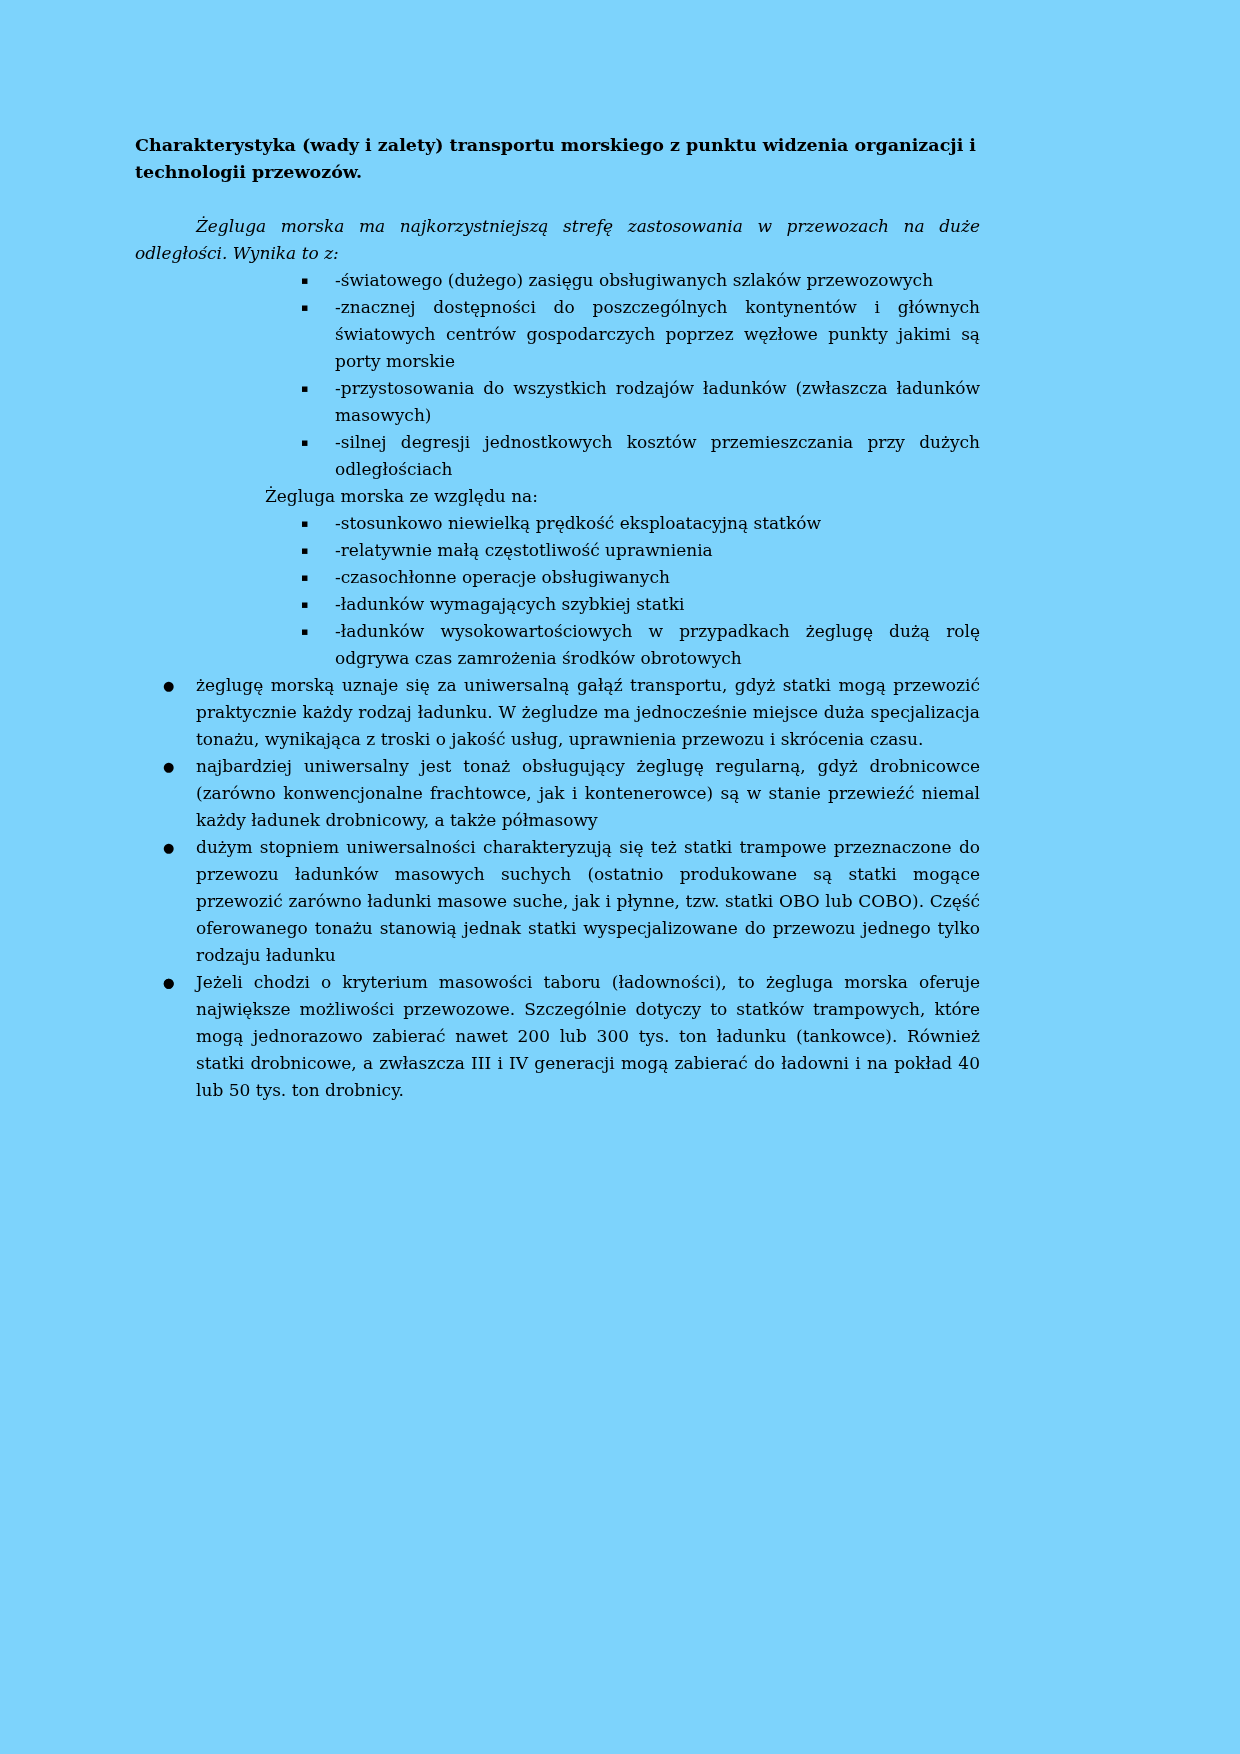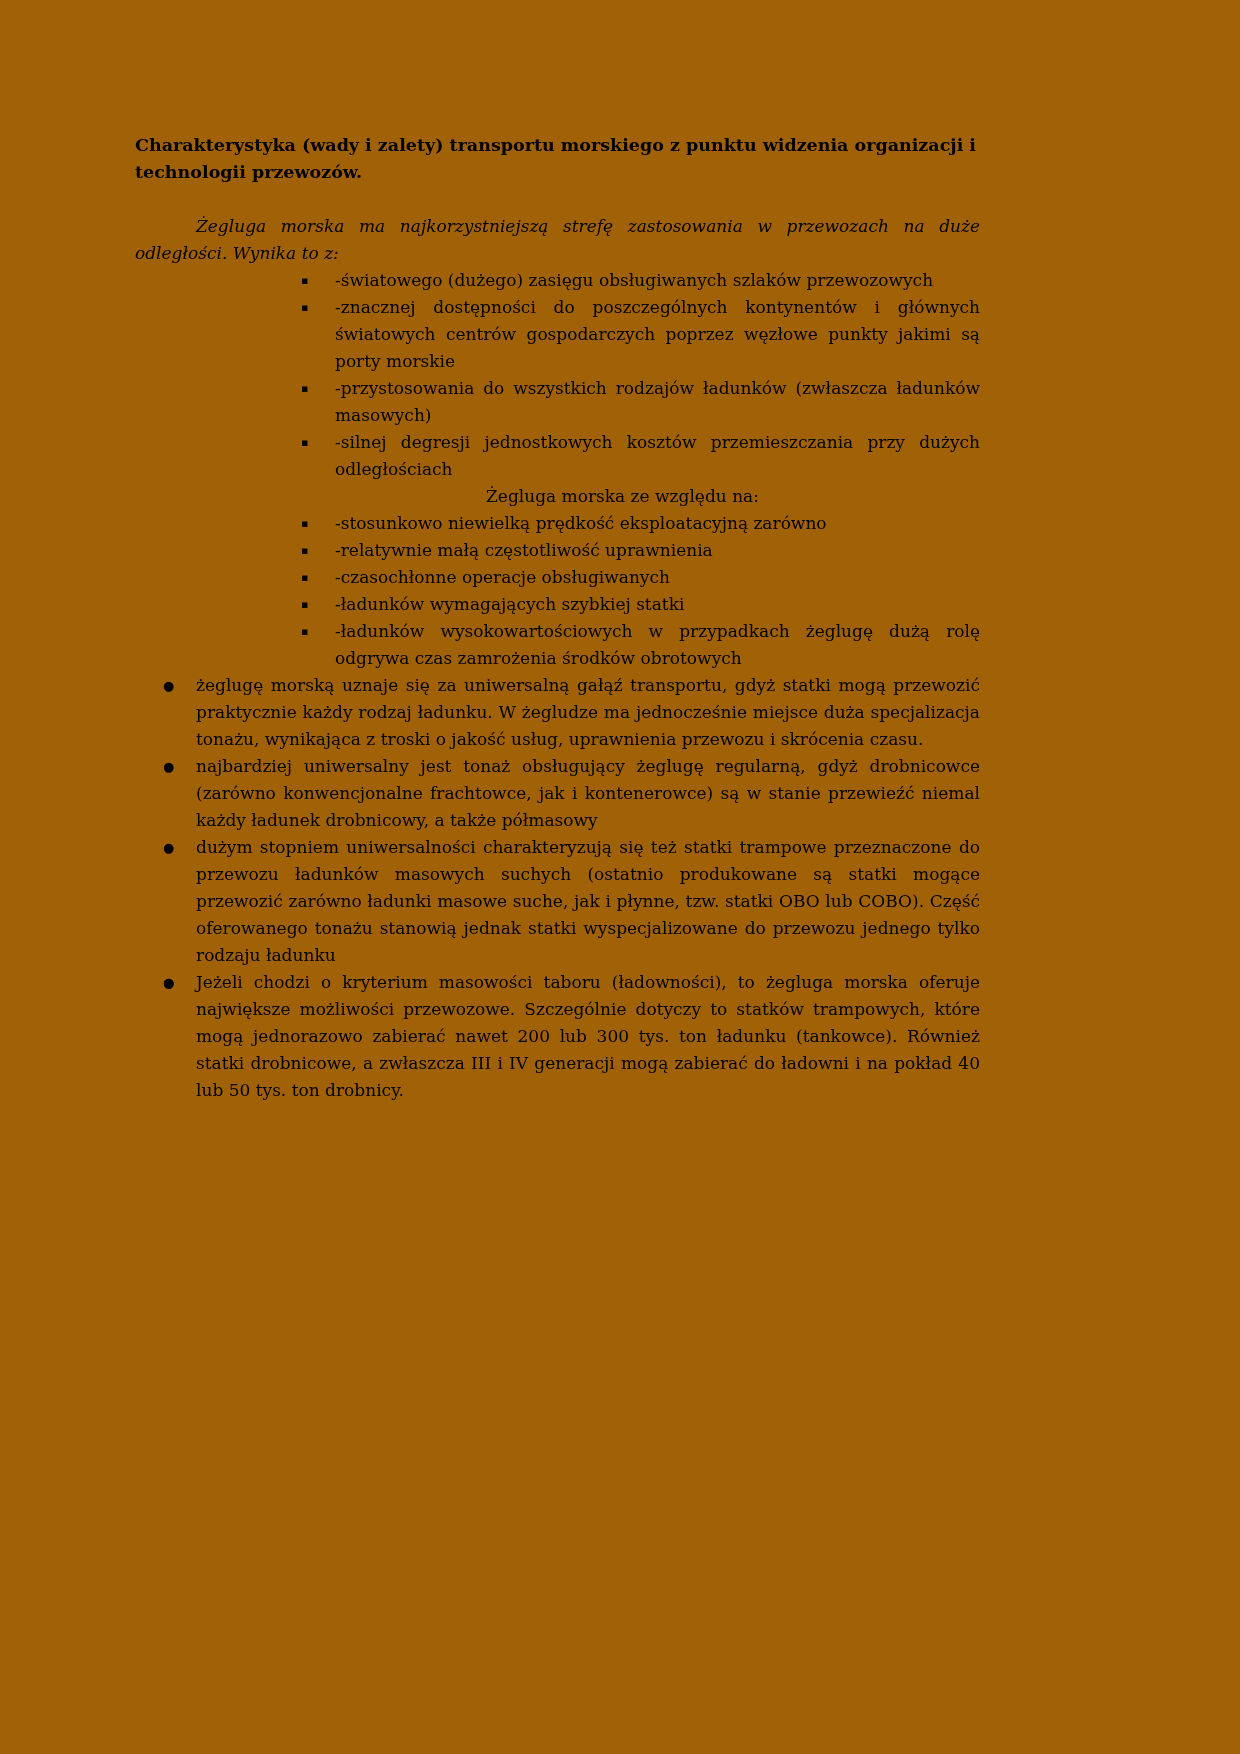--- a/index.html
+++ b/index.html
@@ -4,21 +4,21 @@
 <style>
   html, body {
     margin: 0;
     padding: 0;
     background: #ffffff;
   }
   .page {
     position: relative;
     width: 1240px;
     height: 1754px;
-    background: #a16207;
+    background: #7dd3fc;
     overflow: hidden;
     font-family: "DejaVu Serif", "Liberation Serif", serif;
     color: #000000;
   }
   .content-area {
     position: absolute;
     left: 135px;
     top: 132px;
     width: 845px;
     font-size: 17px;
@@ -36,21 +36,21 @@
     line-height: 27px;
   }
   
   .paragraph-indent {
     text-indent: 61px;
     font-style: italic;
   }
   
   .sub-heading {
     padding-left: 130px;
-    text-align: center;
+    text-align: left;
   }
   
   .square-bullet {
     position: relative;
     padding-left: 200px;
   }
   .square-bullet .marker {
     position: absolute;
     left: 166px;
     top: 0;
@@ -79,21 +79,21 @@
 <div class="page">
   <div class="content-area">
     <h1 class="doc-title">Charakterystyka (wady i zalety) transportu morskiego z punktu widzenia organizacji i technologii przewozów.</h1>
     <div>
         <div class="block paragraph-indent">Żegluga morska ma najkorzystniejszą strefę zastosowania w przewozach na duże odległości. Wynika to z:</div>
         <div class="block square-bullet"><span class="marker">▪</span><span class="btext">-światowego (dużego) zasięgu obsługiwanych szlaków przewozowych</span></div>
         <div class="block square-bullet"><span class="marker">▪</span><span class="btext">-znacznej dostępności do poszczególnych kontynentów i głównych światowych centrów gospodarczych poprzez węzłowe punkty jakimi są porty morskie</span></div>
         <div class="block square-bullet"><span class="marker">▪</span><span class="btext">-przystosowania do wszystkich rodzajów ładunków (zwłaszcza ładunków masowych)</span></div>
         <div class="block square-bullet"><span class="marker">▪</span><span class="btext">-silnej degresji jednostkowych kosztów przemieszczania przy dużych odległościach</span></div>
         <div class="block sub-heading">Żegluga morska ze względu na:</div>
-        <div class="block square-bullet"><span class="marker">▪</span><span class="btext">-stosunkowo niewielką prędkość eksploatacyjną zarówno</span></div>
+        <div class="block square-bullet"><span class="marker">▪</span><span class="btext">-stosunkowo niewielką prędkość eksploatacyjną statków</span></div>
         <div class="block square-bullet"><span class="marker">▪</span><span class="btext">-relatywnie małą częstotliwość uprawnienia</span></div>
         <div class="block square-bullet"><span class="marker">▪</span><span class="btext">-czasochłonne operacje obsługiwanych</span></div>
         <div class="block square-bullet"><span class="marker">▪</span><span class="btext">-ładunków wymagających szybkiej statki</span></div>
         <div class="block square-bullet"><span class="marker">▪</span><span class="btext">-ładunków wysokowartościowych w przypadkach żeglugę dużą rolę odgrywa czas zamrożenia środków obrotowych</span></div>
         <div class="block round-bullet"><span class="marker">●</span><span class="btext">żeglugę morską uznaje się za uniwersalną gałąź transportu, gdyż statki mogą przewozić praktycznie każdy rodzaj ładunku. W żegludze ma jednocześnie miejsce duża specjalizacja tonażu, wynikająca z troski o jakość usług, uprawnienia przewozu i skrócenia czasu.</span></div>
         <div class="block round-bullet"><span class="marker">●</span><span class="btext">najbardziej uniwersalny jest tonaż obsługujący żeglugę regularną, gdyż drobnicowce (zarówno konwencjonalne frachtowce, jak i kontenerowce) są w stanie przewieźć niemal każdy ładunek drobnicowy, a także półmasowy</span></div>
         <div class="block round-bullet"><span class="marker">●</span><span class="btext">dużym stopniem uniwersalności charakteryzują się też statki trampowe przeznaczone do przewozu ładunków masowych suchych (ostatnio produkowane są statki mogące przewozić zarówno ładunki masowe suche, jak i płynne, tzw. statki OBO lub COBO). Część oferowanego tonażu stanowią jednak statki wyspecjalizowane do przewozu jednego tylko rodzaju ładunku</span></div>
         <div class="block round-bullet"><span class="marker">●</span></div>
         <div class="block round-bullet"><span class="marker">●</span><span class="btext">Jeżeli chodzi o kryterium masowości taboru (ładowności), to żegluga morska oferuje największe możliwości przewozowe. Szczególnie dotyczy to statków trampowych, które mogą jednorazowo zabierać nawet 200 lub 300 tys. ton ładunku (tankowce). Również statki drobnicowe, a zwłaszcza III i IV generacji mogą zabierać do ładowni i na pokład 40 lub 50 tys. ton drobnicy.</span></div>
       </div>

